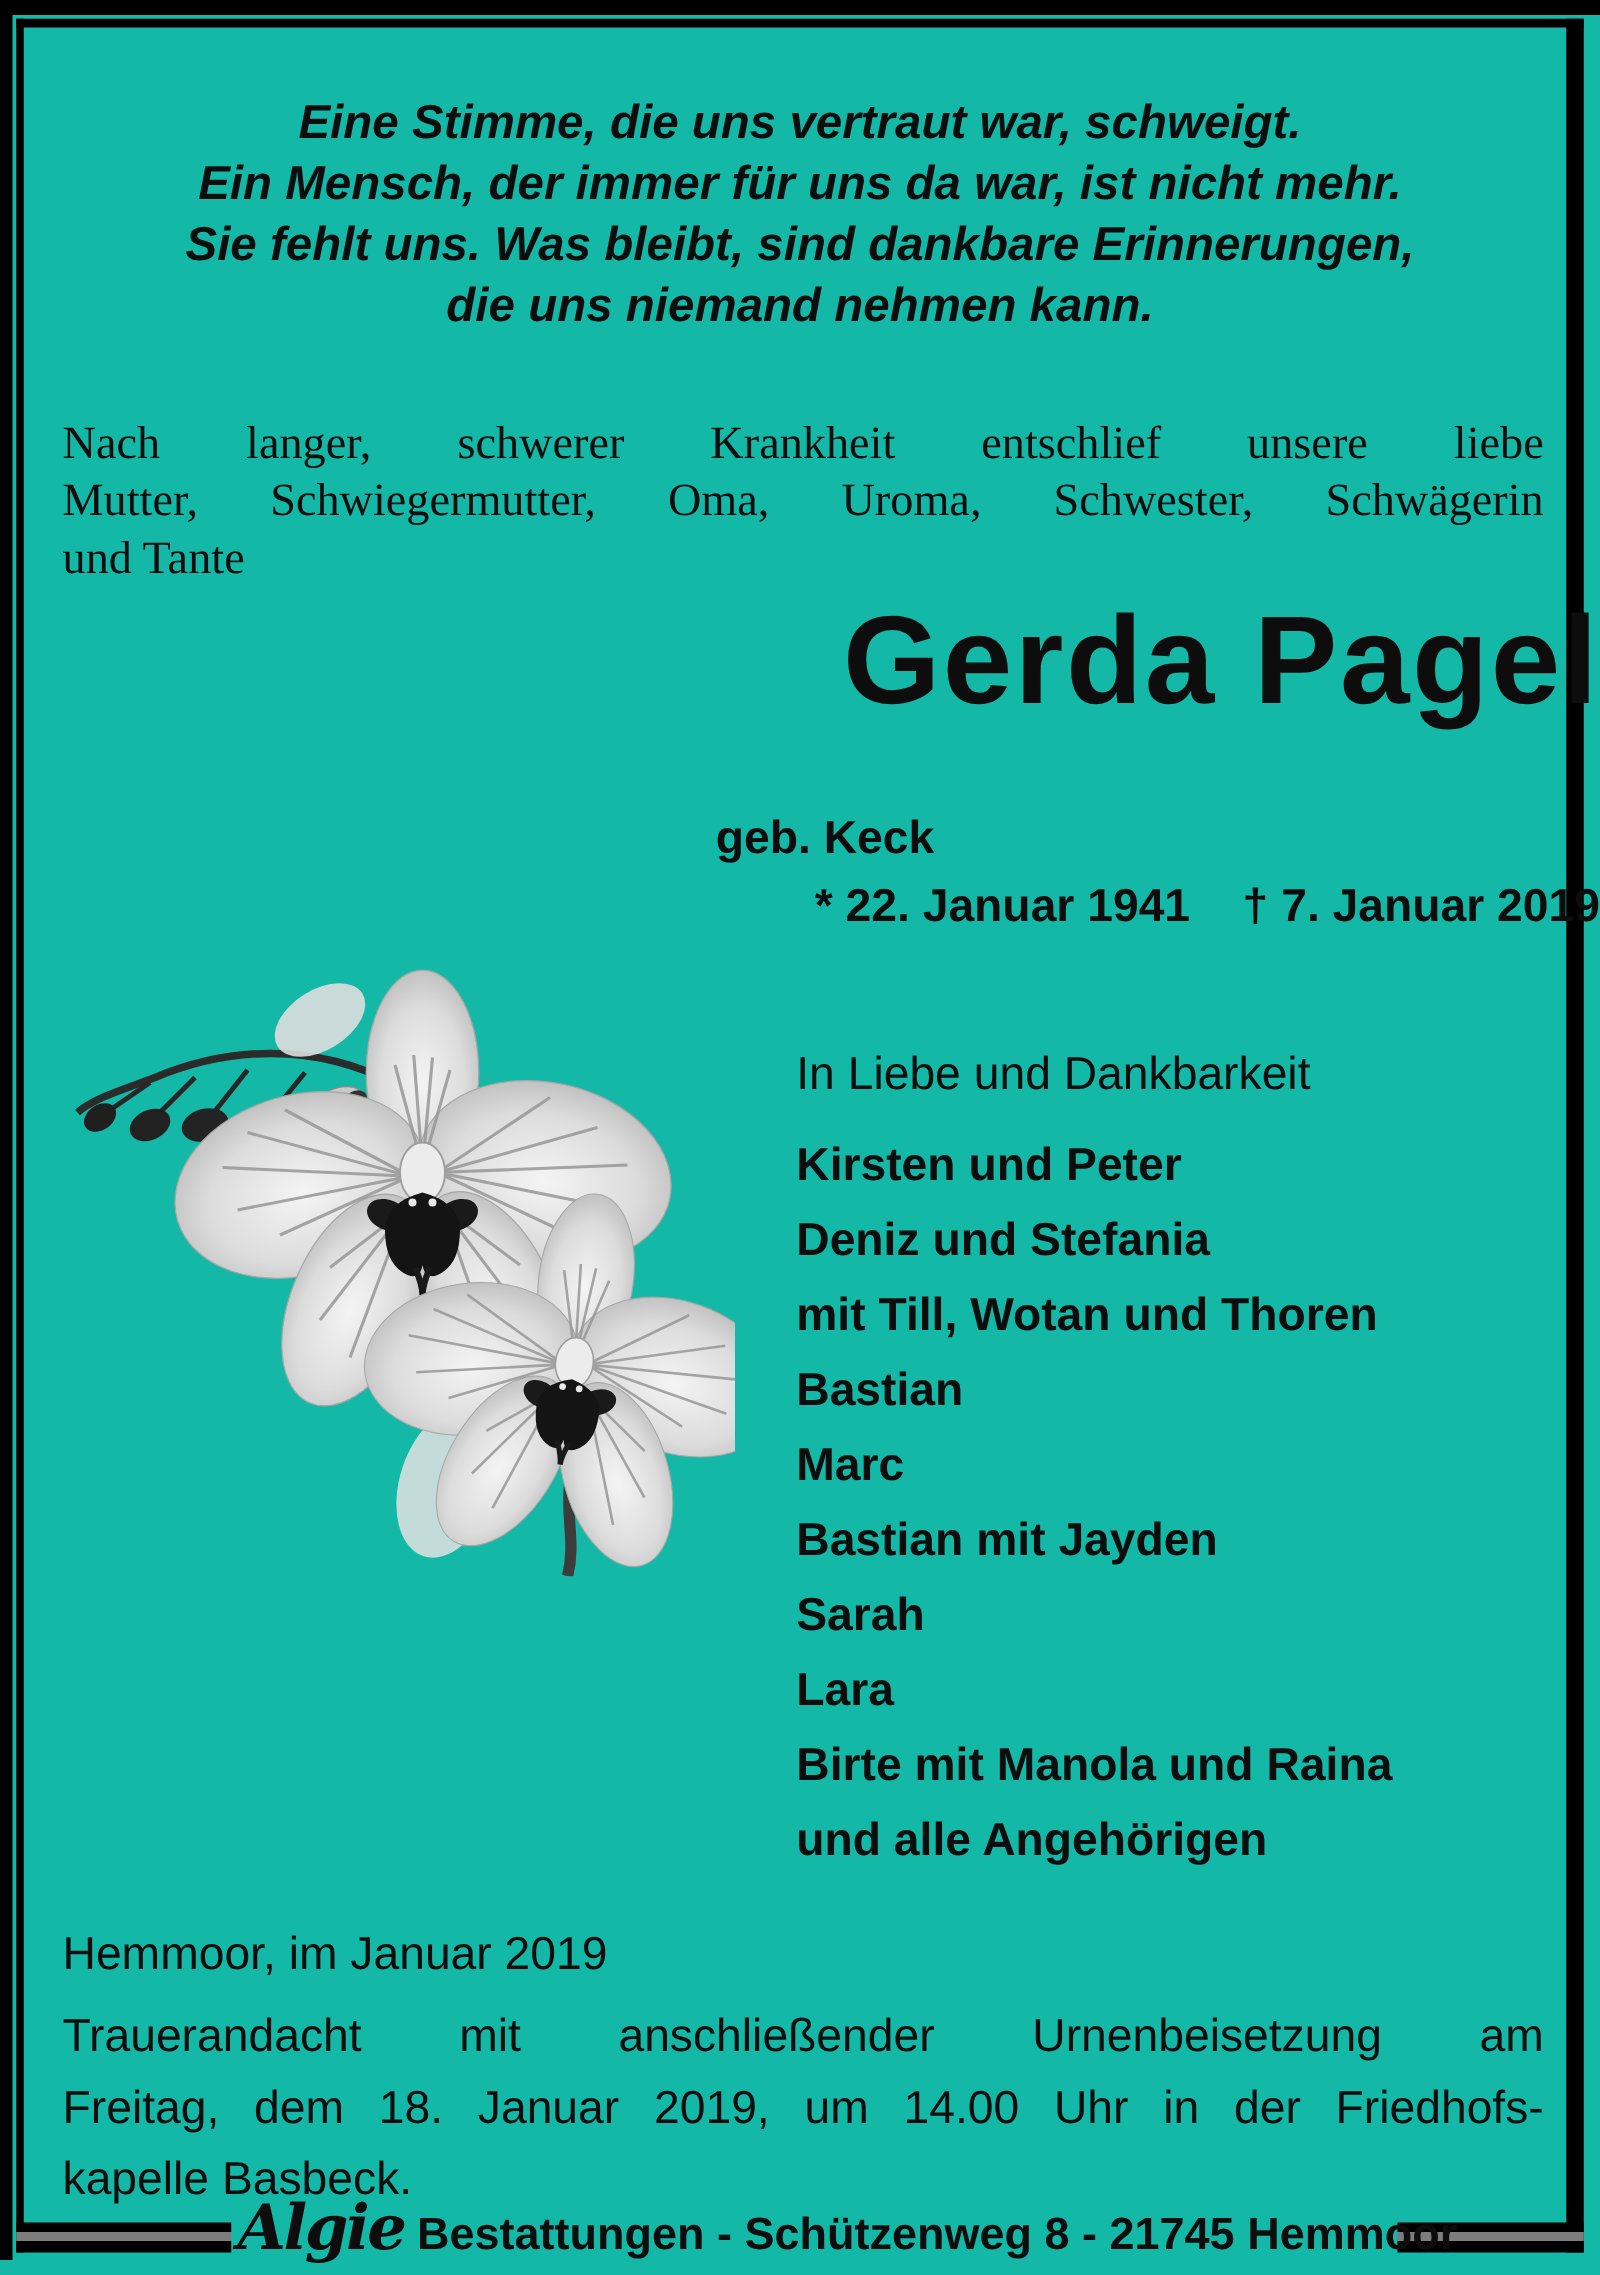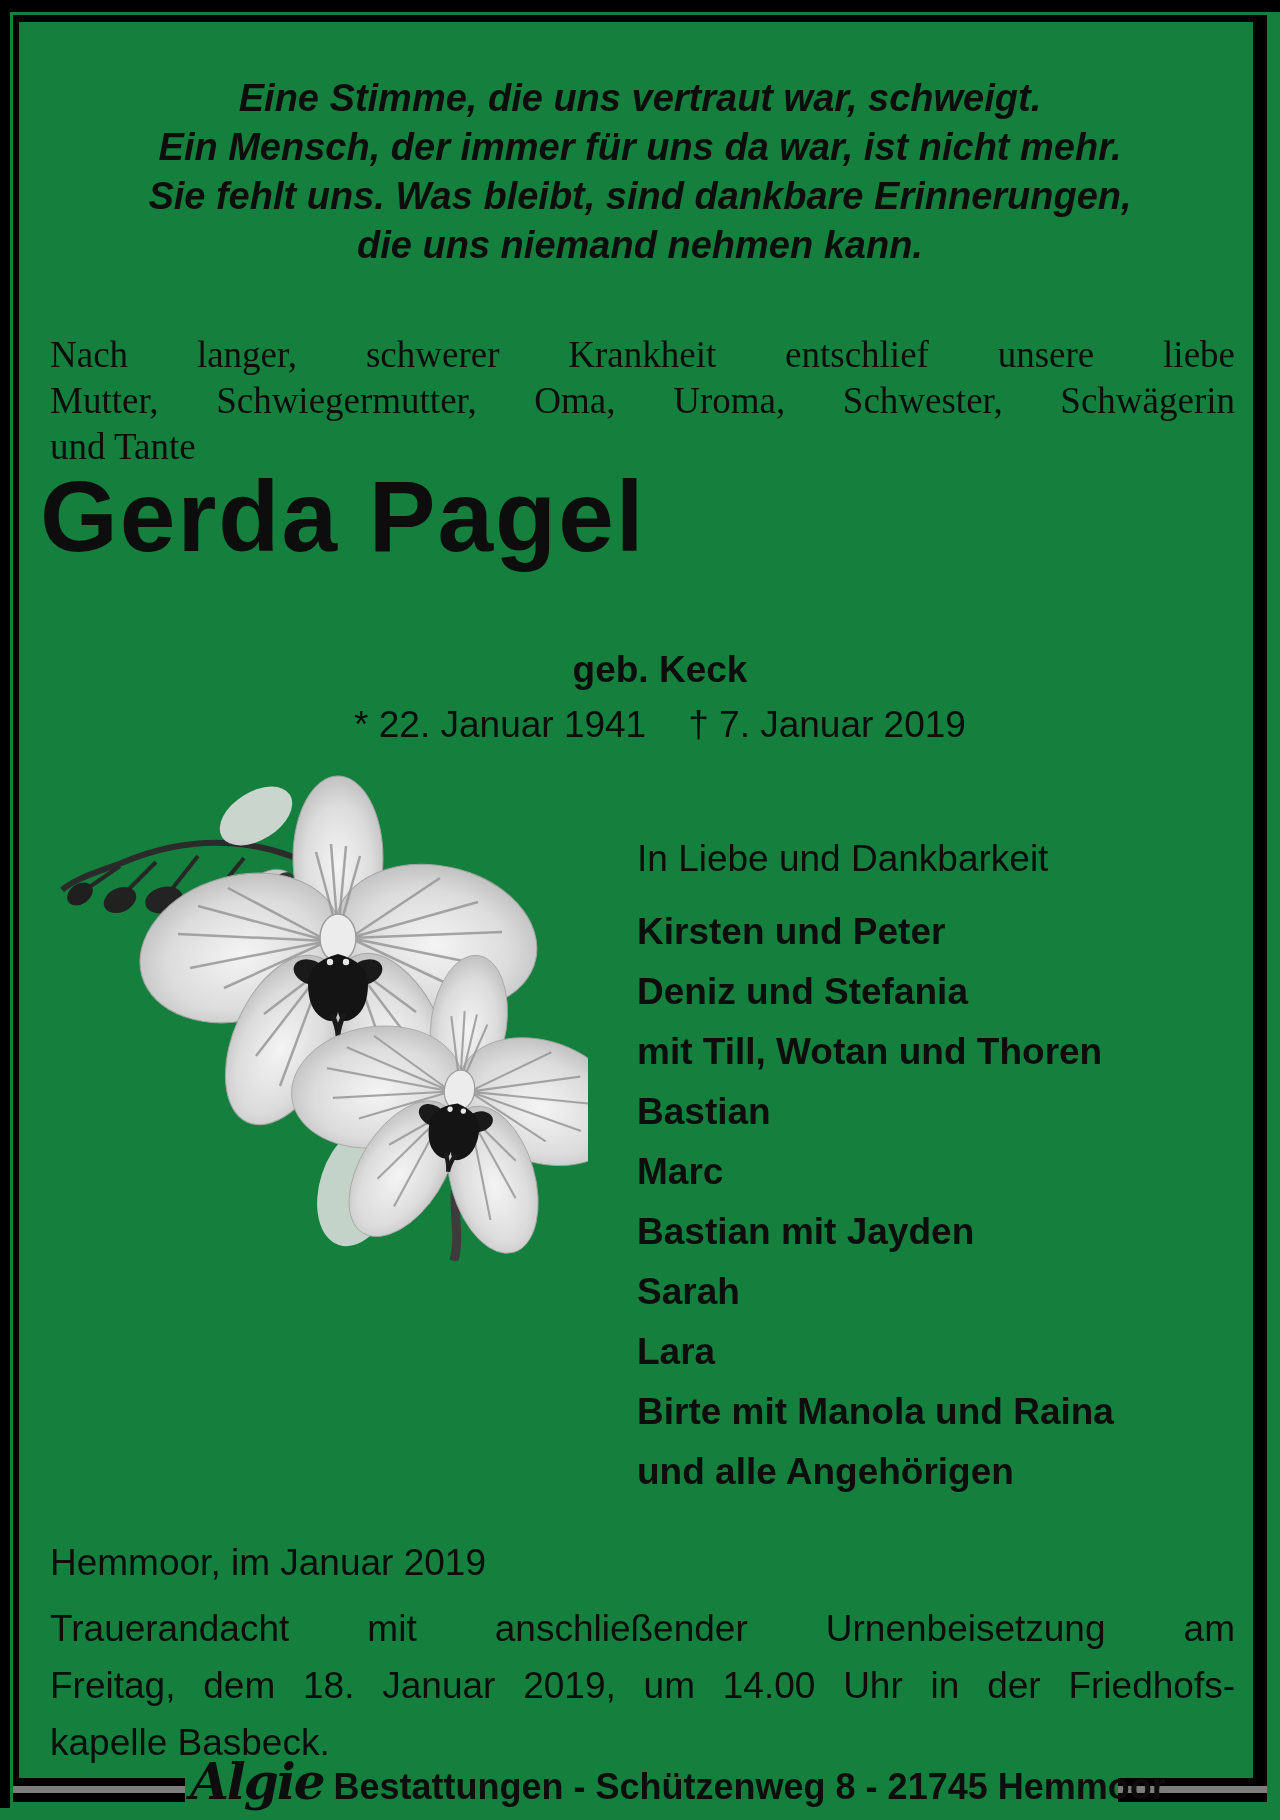--- a/index.html
+++ b/index.html
@@ -1,19 +1,19 @@
 <!DOCTYPE html>
 <html><head>
 <meta charset="utf-8">
 <style>
   html,body{margin:0;padding:0;background:#e9e9e9;}
   #page{
     position:relative;
     width:1280px;height:1820px;
-    background:#15803d;
+    background:#14b8a6;
     font-family:"Liberation Sans",sans-serif;
     color:#0d0d0d;
     overflow:hidden;
     margin:0 auto;
   }
   
   .strip-top{position:absolute;left:0;top:0;width:1280px;height:12px;background:#000;}
   .strip-left{position:absolute;left:0;top:0;width:10px;height:1808px;background:#000;}
   .border-top{position:absolute;left:13px;top:15px;width:1254px;height:7px;background:#000;}
   .border-left{position:absolute;left:13px;top:15px;width:6px;height:1787px;background:#000;}
@@ -29,31 +29,31 @@
     position:absolute;left:0;top:74px;width:1280px;
     text-align:center;font-style:italic;
     font-size:38px;line-height:49px;font-weight:600;
   }
   .intro{
     position:absolute;left:50px;top:332px;width:1185px;
     font-size:37px;line-height:46px;font-family:Liberation Serif, serif;
   }
   .j{text-align:justify;text-align-last:justify;}
   .title{
-    position:absolute;left:40px;top:460px;width:1240px;
-    text-align:left;font-weight:bold;
+    position:absolute;left:40px;top:472px;width:1240px;
+    text-align:right;font-weight:bold;
     font-size:100px;line-height:112px;letter-spacing:2px;
   }
   .maiden{
     position:absolute;left:40px;top:646px;width:1240px;
     text-align:center;font-size:37px;line-height:48px;font-weight:600;
   }
   .dates{
     position:absolute;left:40px;top:700px;width:1240px;
-    text-align:center;font-size:37px;line-height:50px;font-weight:400;
+    text-align:right;font-size:37px;line-height:50px;font-weight:700;
   }
   .dates .death{margin-left:42px;}
   .tribute-block{
     position:absolute;left:637px;top:830px;width:560px;
     font-size:37px;
   }
   .tribute-line{line-height:58px;margin-bottom:14px;}
   .mourner{line-height:60px;font-weight:bold;}
   .place{
     position:absolute;left:50px;top:1538px;width:900px;

